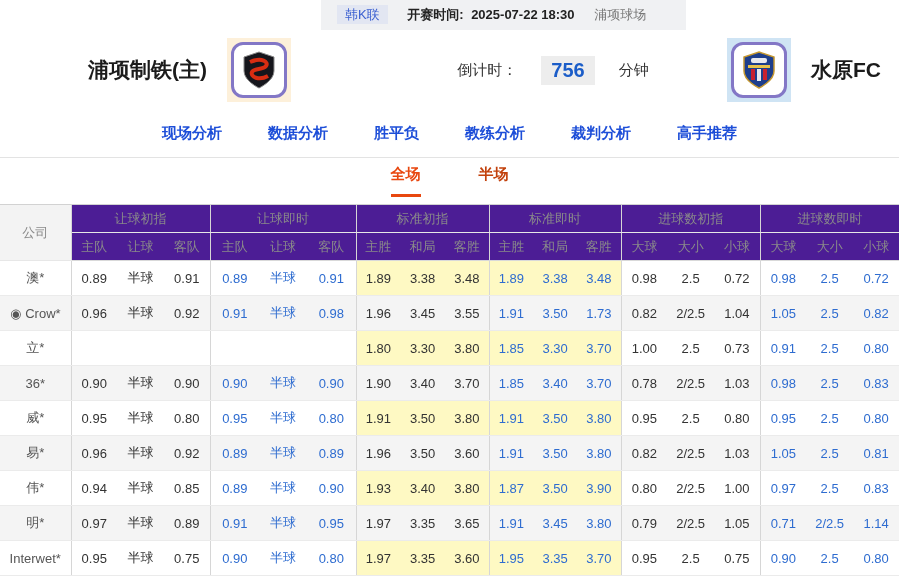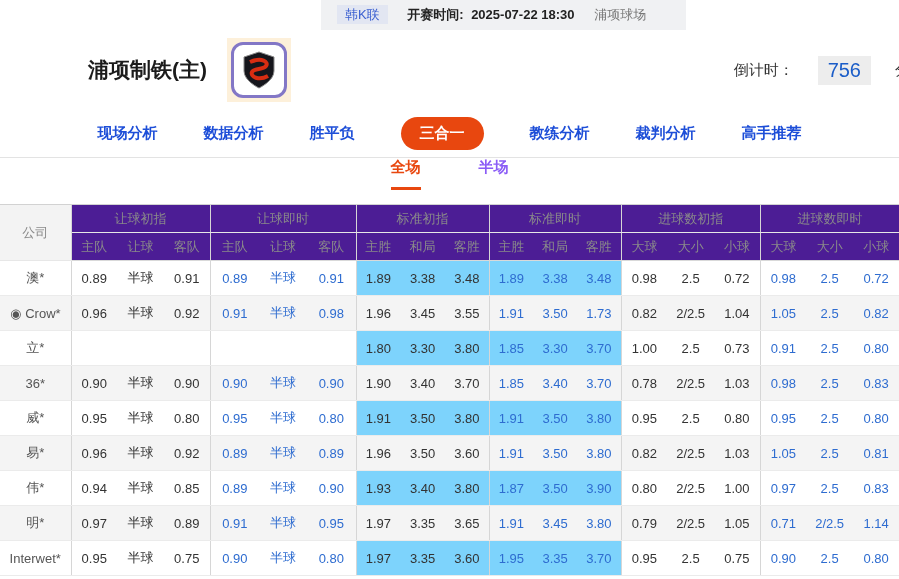--- a/index.html
+++ b/index.html
@@ -15,43 +15,43 @@
 
   
   .match-header { height:80px; display:flex; align-items:center; justify-content:space-between; padding:0 18px 0 88px; }
   .team { display:flex; align-items:center; gap:20px; }
   .team-name { font-size:21px; font-weight:bold; color:#1b1b1b; }
   .logo-wrap { width:64px; height:64px; display:flex; align-items:center; justify-content:center; }
   .home-wrap { background:#fdf0da; }
   .away-wrap { background:#cfe4f4; }
   .logo-inner { width:56px; height:56px; background:#fff; border:3px solid #8377c6; border-radius:12px; display:flex; align-items:center; justify-content:center; }
   .countdown { font-size:15px; color:#333; display:flex; align-items:center; gap:24px; transform:translateX(44px); }
-  .count-value { background:#ededed; border-radius:0; padding:3px 10px; color:#1b5dc8; font-size:20px; font-weight:normal; }
+  .count-value { background:#ededed; border-radius:0; padding:3px 10px; color:#1b5dc8; font-size:20px; font-weight:bold; }
 
   
   .nav-tabs { height:48px; display:flex; align-items:center; justify-content:center; gap:46px; border-bottom:1px solid #e3e3e3; }
   .nav-tab { font-size:15px; font-weight:bold; color:#1d4ed8; cursor:pointer; }
   .nav-tab.active { background:#e8470f; color:#fff; border-radius:17px; padding:7px 19px; }
 
   
-  .sub-tabs { height:46px; display:flex; align-items:flex-start; justify-content:center; gap:58px; padding-bottom:0; }
-  .sub-tab { font-size:15px; font-weight:bold; color:#8b5cf6; cursor:pointer; padding-bottom:10px; border-bottom:3px solid transparent; }
+  .sub-tabs { height:46px; display:flex; align-items:center; justify-content:center; gap:58px; padding-bottom:0; }
+  .sub-tab { font-size:15px; font-weight:bold; color:#c2410c; cursor:pointer; padding-bottom:10px; border-bottom:3px solid transparent; }
   .sub-tab.active { color:#e8470f; border-bottom-color:#e8470f; }
 
   
   table { width:899px; border-collapse:collapse; table-layout:fixed; border-top:1px solid #d2d2d2; border-bottom:1px solid #e0e0e0; }
   thead th { background:#4c1d95; color:#8a8a8a; font-weight:normal; font-size:13px; }
   thead tr.grp-row th { height:28px; border-bottom:1px solid #e7e7e7; }
   thead tr.col-row th { height:28px; border-bottom:1px solid #d9d9d9; }
   th.company-h { background:#f3f3f3; }
   tbody td { height:35px; text-align:center; font-size:13px; color:#333; border-bottom:1px solid #ebebeb; }
   tbody tr.stripe td { background:#f4f4f4; }
   td.company { color:#555; }
   td.live { color:#2e6cd0; cursor:pointer; }
-  tbody td.cyan { background:#7dd3fc; }
+  tbody td.cyan { background:#fef9c3; }
   .gstart { border-left:1px solid #d6d6d6; }
   .tbl-right { border-right:1px solid #d6d6d6; }
   .ball-ico { font-size:13px; color:#555; margin-right:4px; }
 </style>
 </head>
 <body>
 
 <div class="topbar">
   <div class="topbar-inner">
     <span class="league-badge">韩K联</span>
@@ -73,27 +73,41 @@
       </div>
     </div>
   </div>
 
   <div class="countdown">
     <span>倒计时：</span>
     <span class="count-value">756</span>
     <span>分钟</span>
   </div>
 
+  <div class="team">
+    <div class="logo-wrap away-wrap">
+      <div class="logo-inner">
+        <svg width="34" height="38" viewBox="0 0 34 38">
+          <path d="M17 1 L32 6 V20 C32 30 17 37 17 37 C17 37 2 30 2 20 V6 Z" fill="#1d3e8c" stroke="#c4972f" stroke-width="1.5"></path>
+          <rect x="9" y="7" width="16" height="5" rx="2" fill="#e8e9ee"></rect>
+          <rect x="6" y="14" width="22" height="3" fill="#e8c24a"></rect>
+          <rect x="9" y="18" width="4" height="11" fill="#c8202f"></rect>
+          <rect x="15" y="18" width="4" height="12" fill="#e8e9ee"></rect>
+          <rect x="21" y="18" width="4" height="11" fill="#c8202f"></rect>
+        </svg>
+      </div>
+    </div>
+    <span class="team-name">水原FC</span>
+  </div>
 </div>
 
 <div class="nav-tabs" id="nav-tabs">
     <div class="nav-tab">现场分析</div>
     <div class="nav-tab">数据分析</div>
     <div class="nav-tab">胜平负</div>
-    <div class="nav-tab active">三合一</div>
     <div class="nav-tab">教练分析</div>
     <div class="nav-tab">裁判分析</div>
     <div class="nav-tab">高手推荐</div>
   </div>
 <div class="sub-tabs" id="sub-tabs">
     <div class="sub-tab active">全场</div>
     <div class="sub-tab">半场</div>
   </div>
 
 <table id="odds-table">

